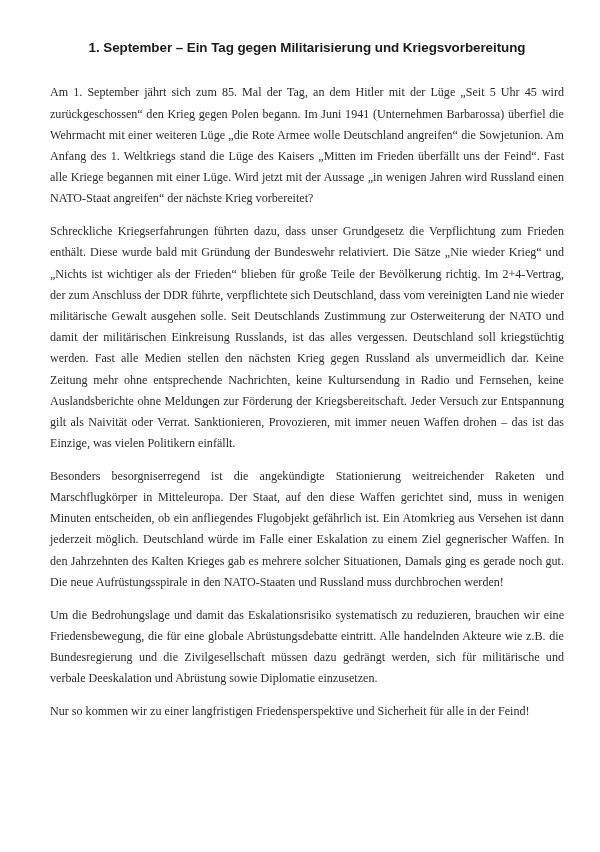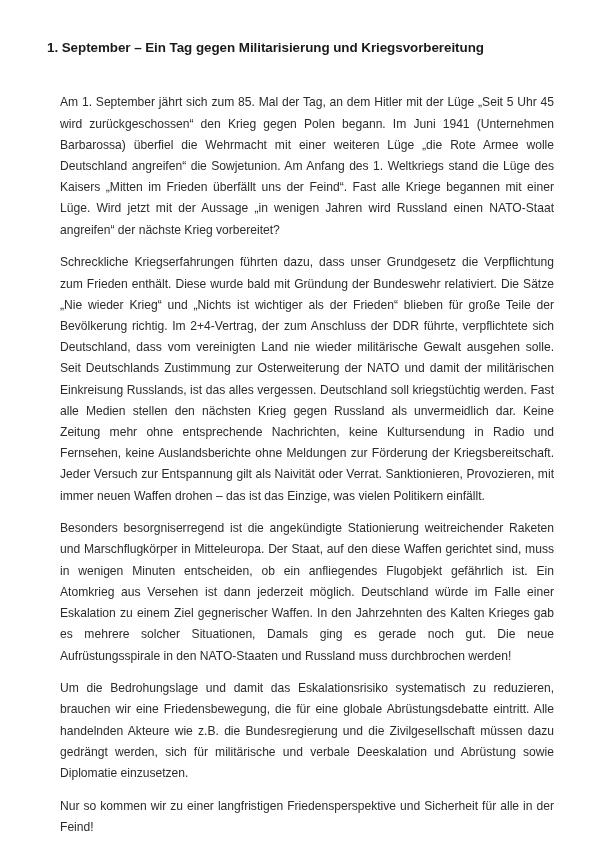--- a/index.html
+++ b/index.html
@@ -19,31 +19,32 @@
     position: relative;
     width: 600px;
     height: 852px;
     background: #ffffff;
     box-sizing: border-box;
     padding: 0 33px 0 47px;
   }
   .doc-title {
     font-size: 13.4px;
     font-weight: bold;
-    text-align: left;
+    text-align: center;
     color: #1a1a1a;
     line-height: 1.3;
     margin: 0;
     padding-top: 39px;
     letter-spacing: -0.05px;
     white-space: nowrap;
   }
   .body-text {
-    margin: 13px;
+    margin: 3px;
     padding: 0;
+    font-family: Liberation Serif, serif;
   }
   .para {
     font-size: 12.1px;
     line-height: 21.2px;
     text-align: justify;
     text-justify: inter-word;
     color: #2b2b2b;
     margin: 0 0 11.5px 0;
     hyphens: none;
     -webkit-hyphens: none;

